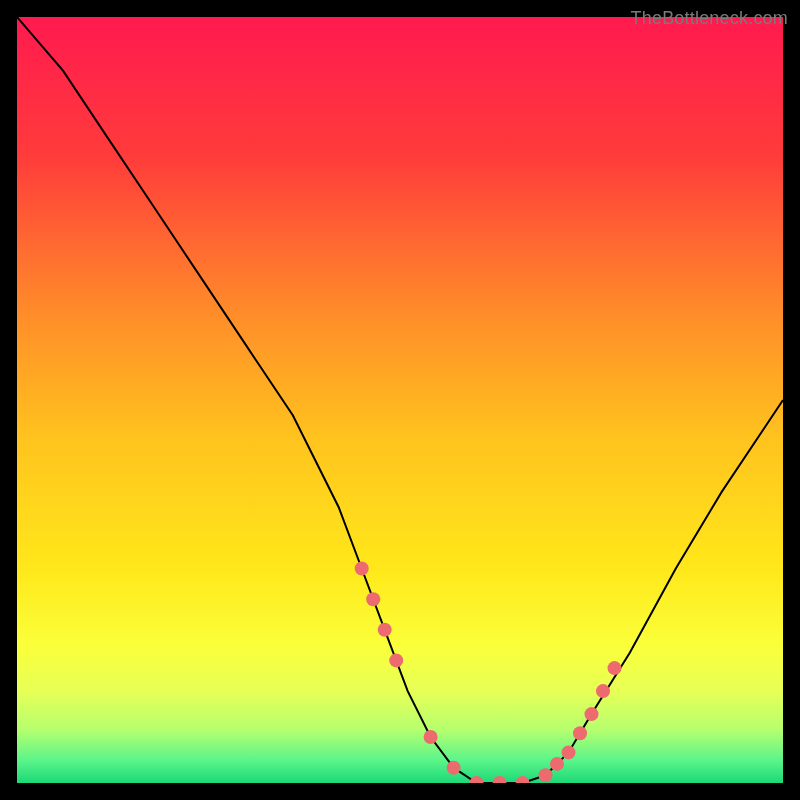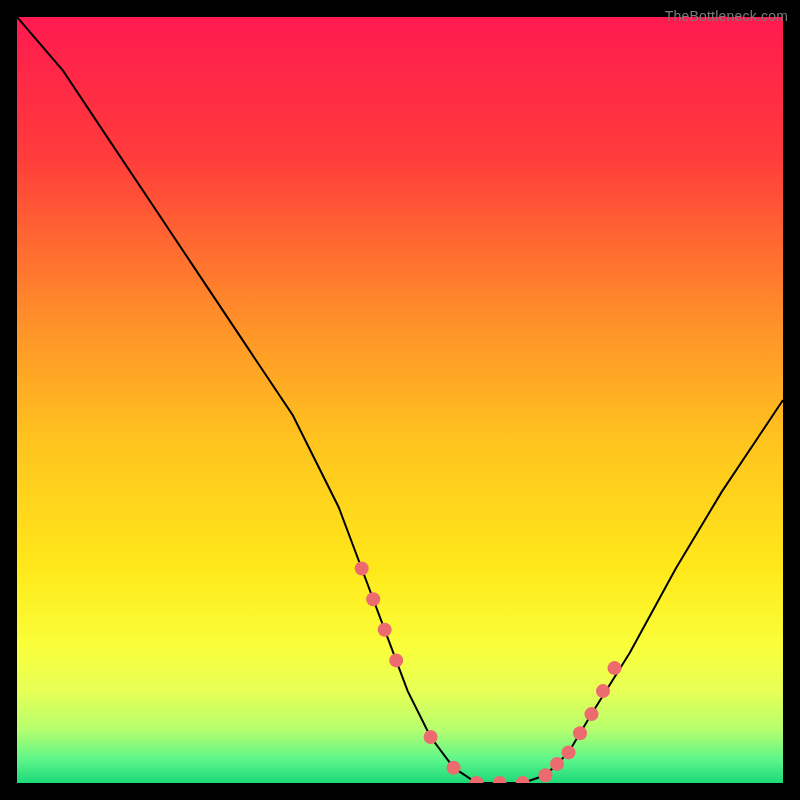--- a/index.html
+++ b/index.html
@@ -1,17 +1,17 @@
 <!DOCTYPE html>
 <html><head>
 <meta charset="utf-8">
 <style>
   * { margin: 0; padding: 0; box-sizing: border-box; }
   body { width: 800px; height: 800px; background: #000; position: relative; font-family: Arial, sans-serif; }
-  .watermark { position: absolute; top: 8px; right: 12px; color: #7a7a7a; font-size: 14px; font-weight: 500; letter-spacing: 0.2px; z-index: 10; }
+  .watermark { position: absolute; top: 8px; right: 12px; color: #7a7a7a; font-size: 18px; font-weight: 500; letter-spacing: 0.2px; z-index: 10; }
   .plot-area { position: absolute; left: 17px; top: 17px; width: 766px; height: 766px; overflow: hidden; }
   .gradient { position: absolute; width: 100%; height: 100%; }
   svg.curve { position: absolute; left: 0; top: 0; width: 100%; height: 100%; }
 </style>
 </head>
 <body>
 
 <div class="watermark">TheBottleneck.com</div>
 
 <div class="plot-area">

